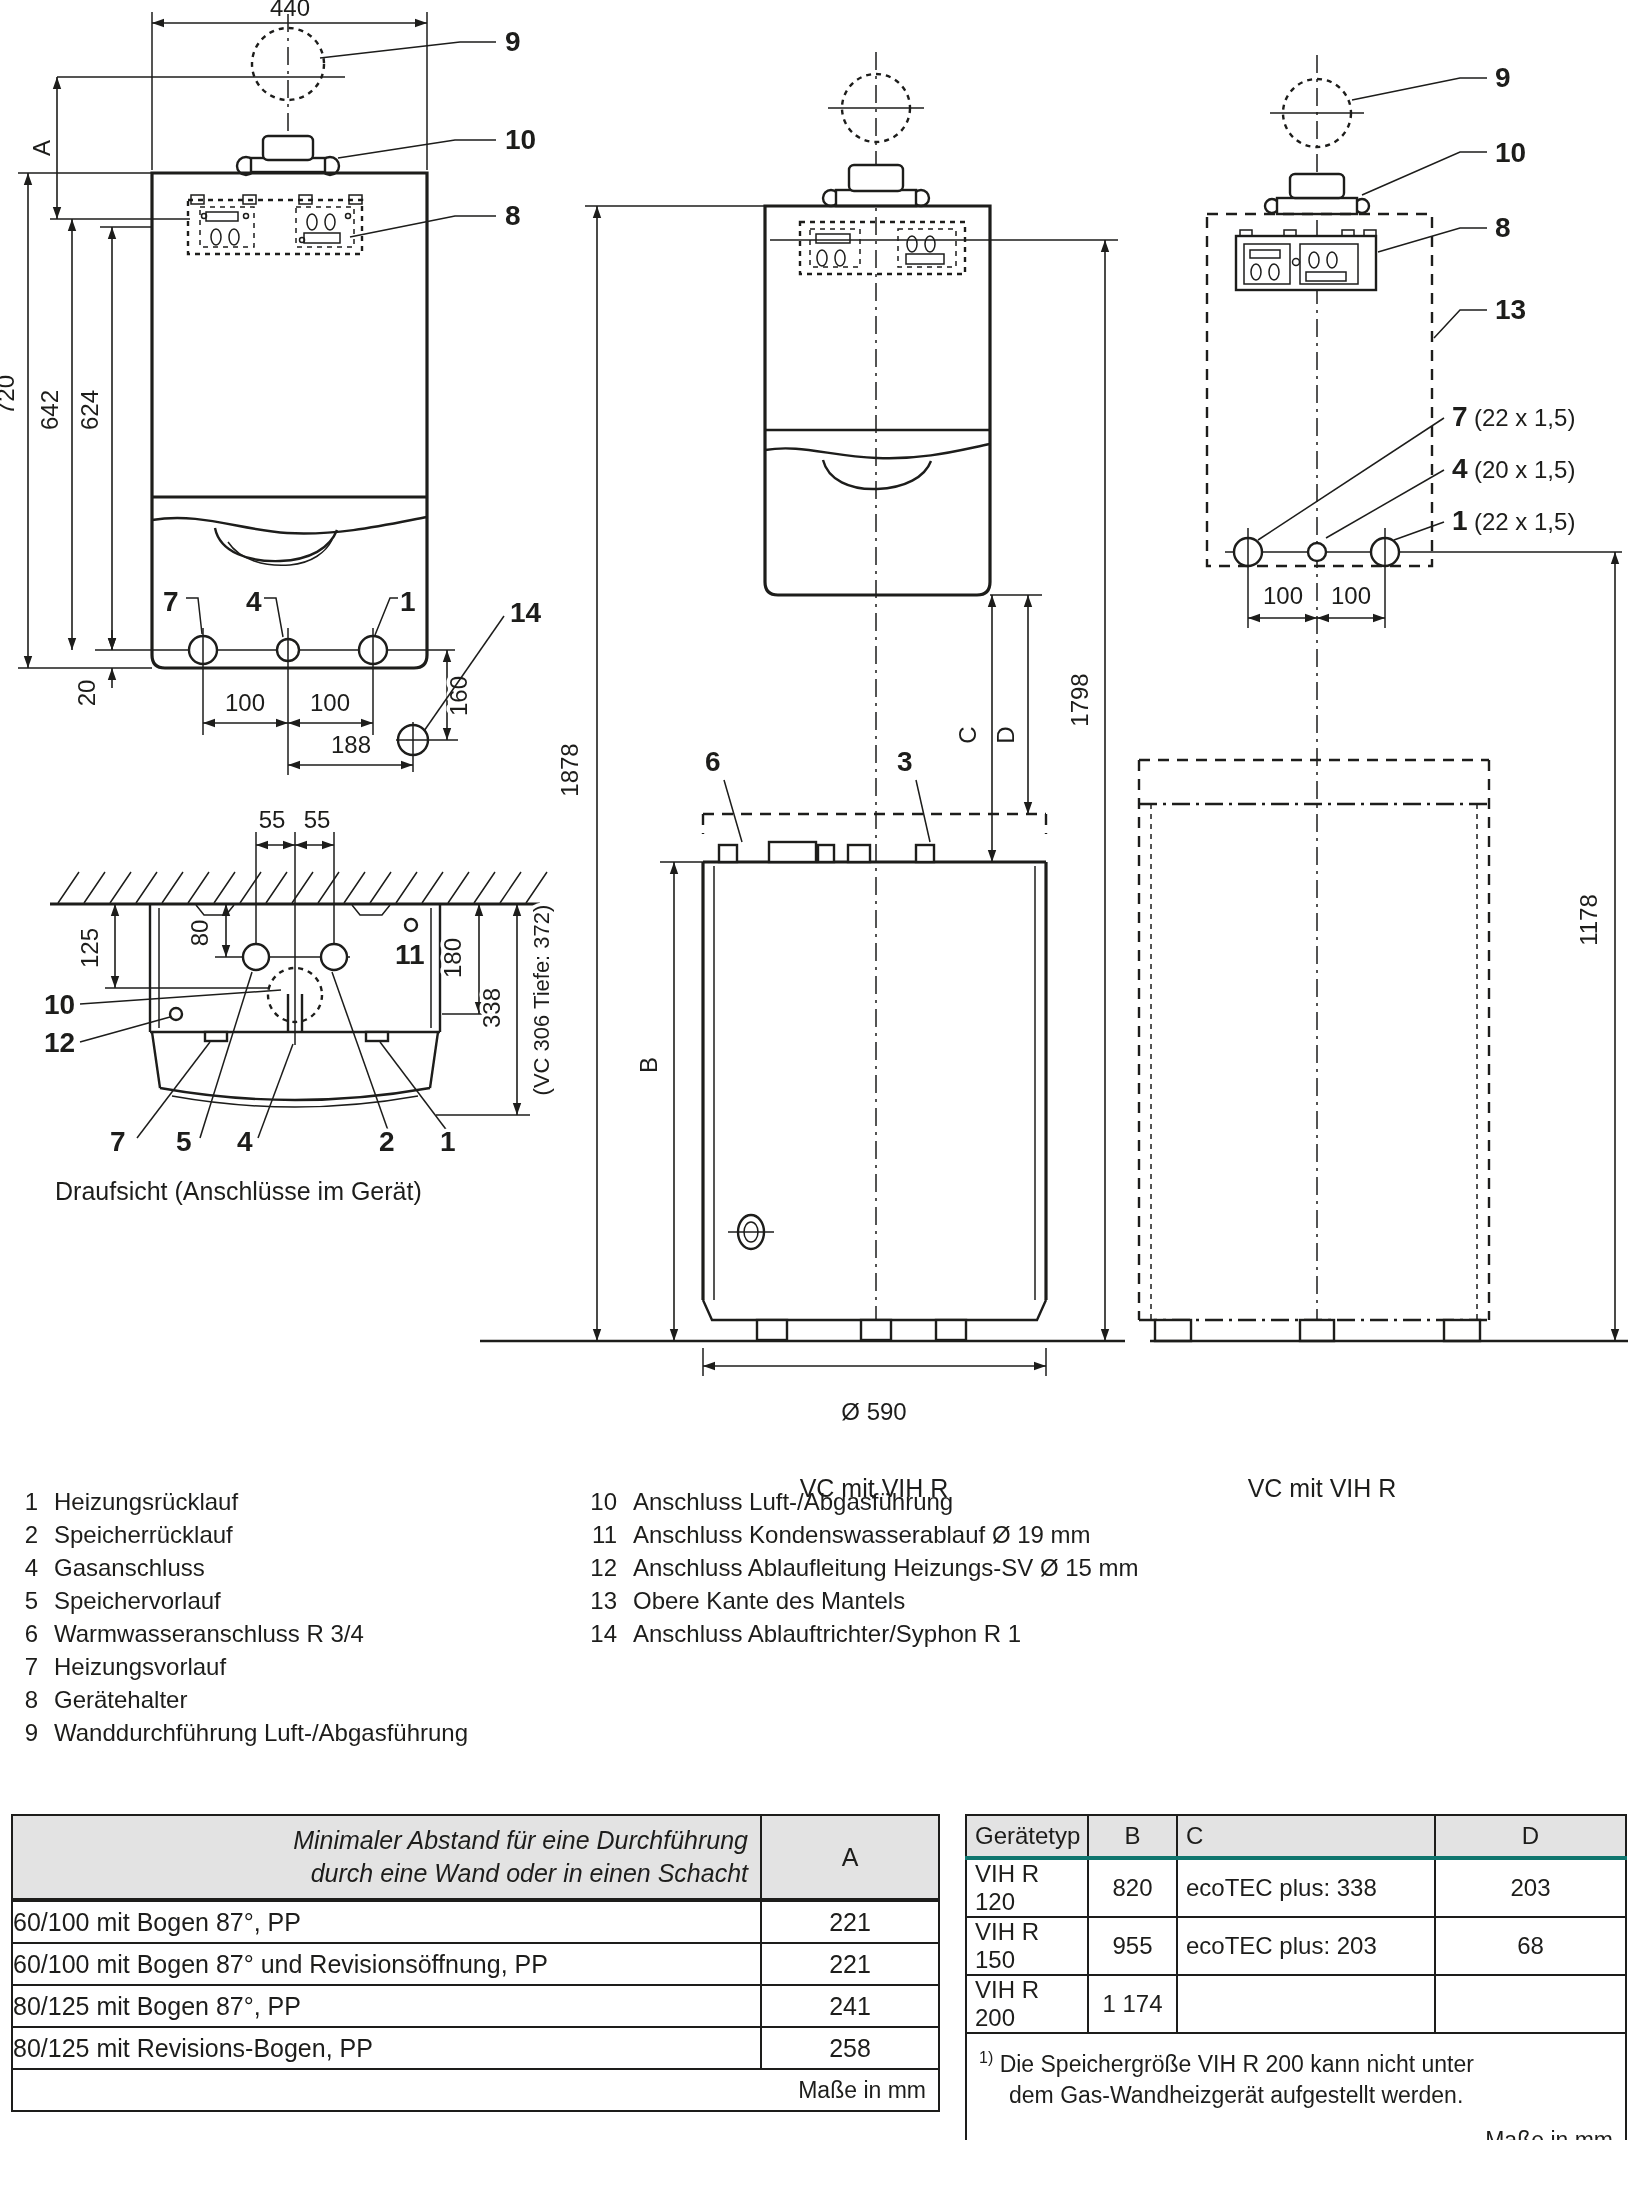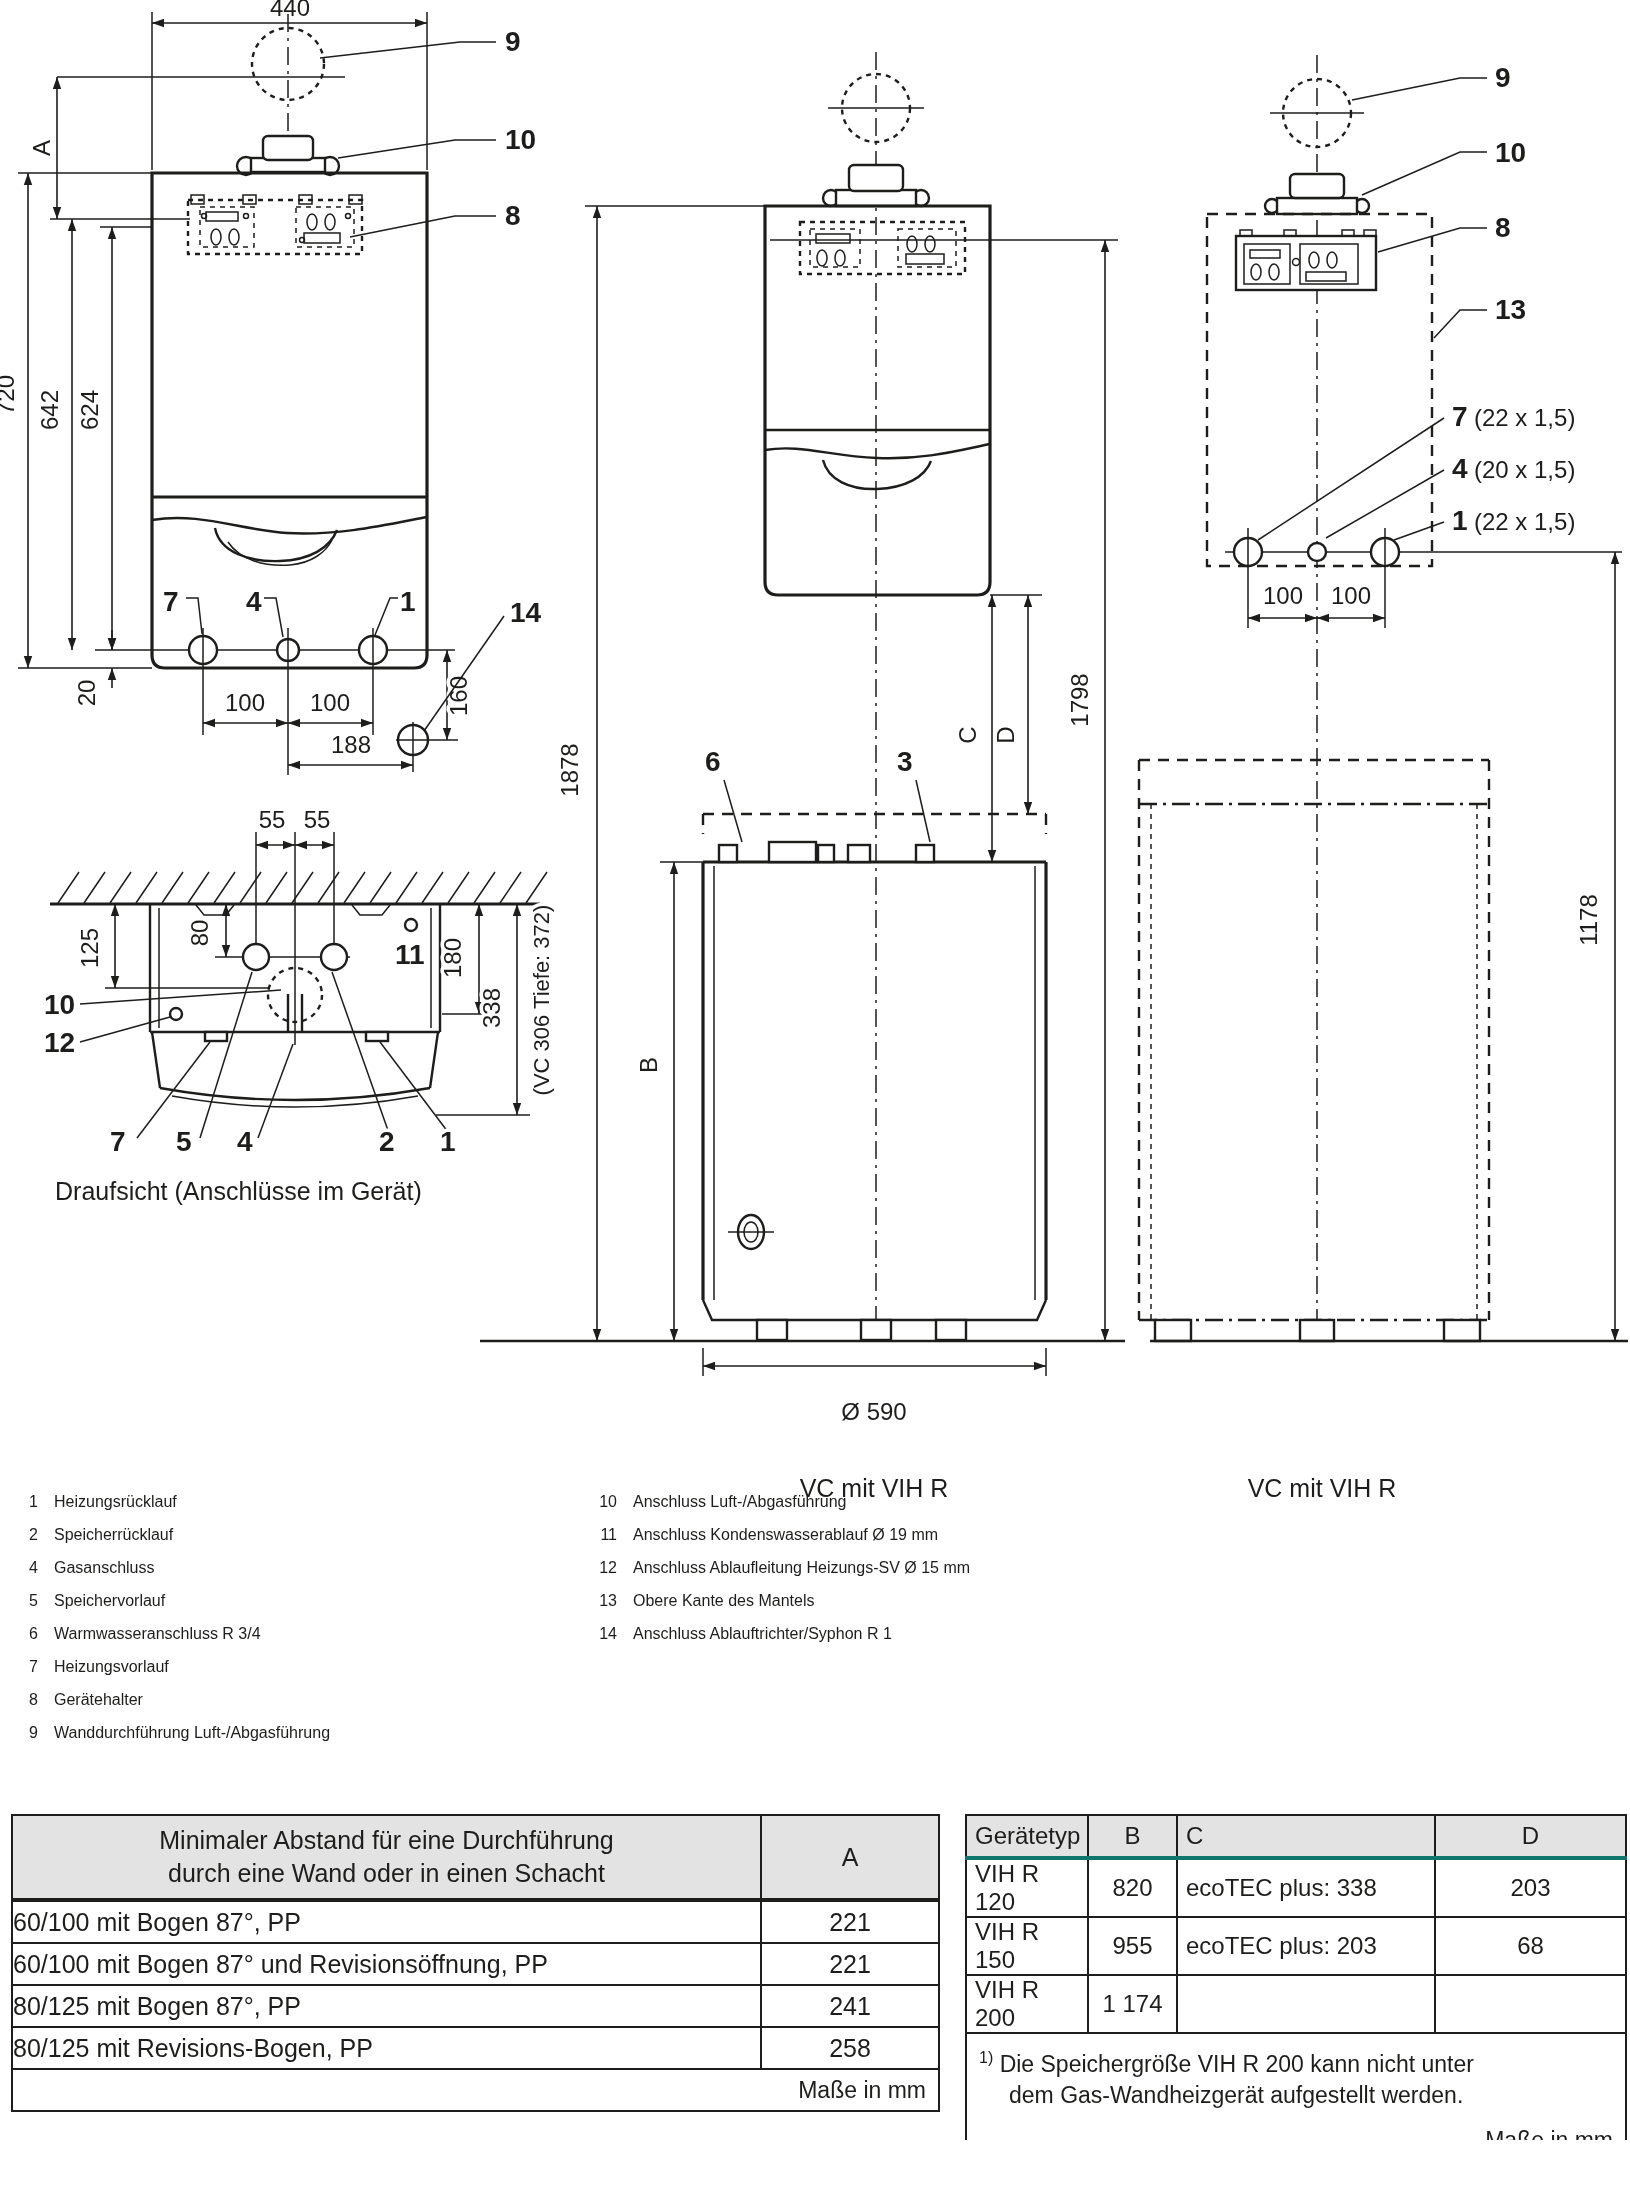--- a/index.html
+++ b/index.html
@@ -14,33 +14,33 @@
   .cap{font-size:25px;}
   .s2{stroke:#1d1d1b;stroke-width:2.4;fill:none;}
   .s3{stroke:#1d1d1b;stroke-width:3.2;fill:none;}
   .thin{stroke:#1d1d1b;stroke-width:1.5;fill:none;}
   .dim{stroke:#1d1d1b;stroke-width:1.6;fill:none;}
   .dash{stroke-dasharray:11 8;}
   .dashsm{stroke-dasharray:5 5;}
   .dashdot{stroke-dasharray:18 6 3 6;}
   .wfill{fill:#fff;}
   
-  .legend{position:absolute;font-size:16px;line-height:33px;}
+  .legend{position:absolute;font-size:24px;line-height:33px;}
   .legend-left{left:12px;top:1485px;}
   .legend-right{left:575px;top:1485px;}
   .lg-item{white-space:nowrap;}
   .lg-num{display:inline-block;min-width:42px;text-align:right;}
   .legend-left .lg-num{min-width:26px;}
   .lg-txt{margin-left:16px;}
   
   table{border-collapse:collapse;table-layout:fixed;position:absolute;background:#fff;color:#1d1d1b;}
   .tbl th,.tbl td{border:2px solid #1d1d1b;font-weight:normal;}
   .clearance{left:11px;top:1814px;width:927px;font-size:25px;}
   .clearance thead th{background:#e3e3e3;border-bottom:4px solid #1d1d1b;height:74px;vertical-align:middle;}
-  .clearance th.main{text-align:center;padding:4px 24px;line-height:33px;}
+  .clearance th.main{text-align:right;padding:4px 12px;line-height:33px;font-style:italic;}
   .clearance th.colA,.clearance td.val{text-align:center;}
   .clearance tbody td{height:40px;padding:0 0;}
   .clearance td.foot{border-top:2px solid #1d1d1b;text-align:right;height:40px;padding:0 12px;font-size:23px;}
   .device{left:965px;top:1814px;width:660px;font-size:24px;}
   .device thead th{background:#e3e3e3;border-bottom:4px solid #0f766e;height:40px;text-align:left;padding:0 8px;}
   .device thead th.c{text-align:center;}
   .device tbody td{height:40px;padding:0 8px;}
   .device td.c{text-align:center;}
   .device td.fnote{height:150px;vertical-align:top;padding:8px 12px;font-size:23px;line-height:31px;}
   .device .fn2{padding-left:30px;}

